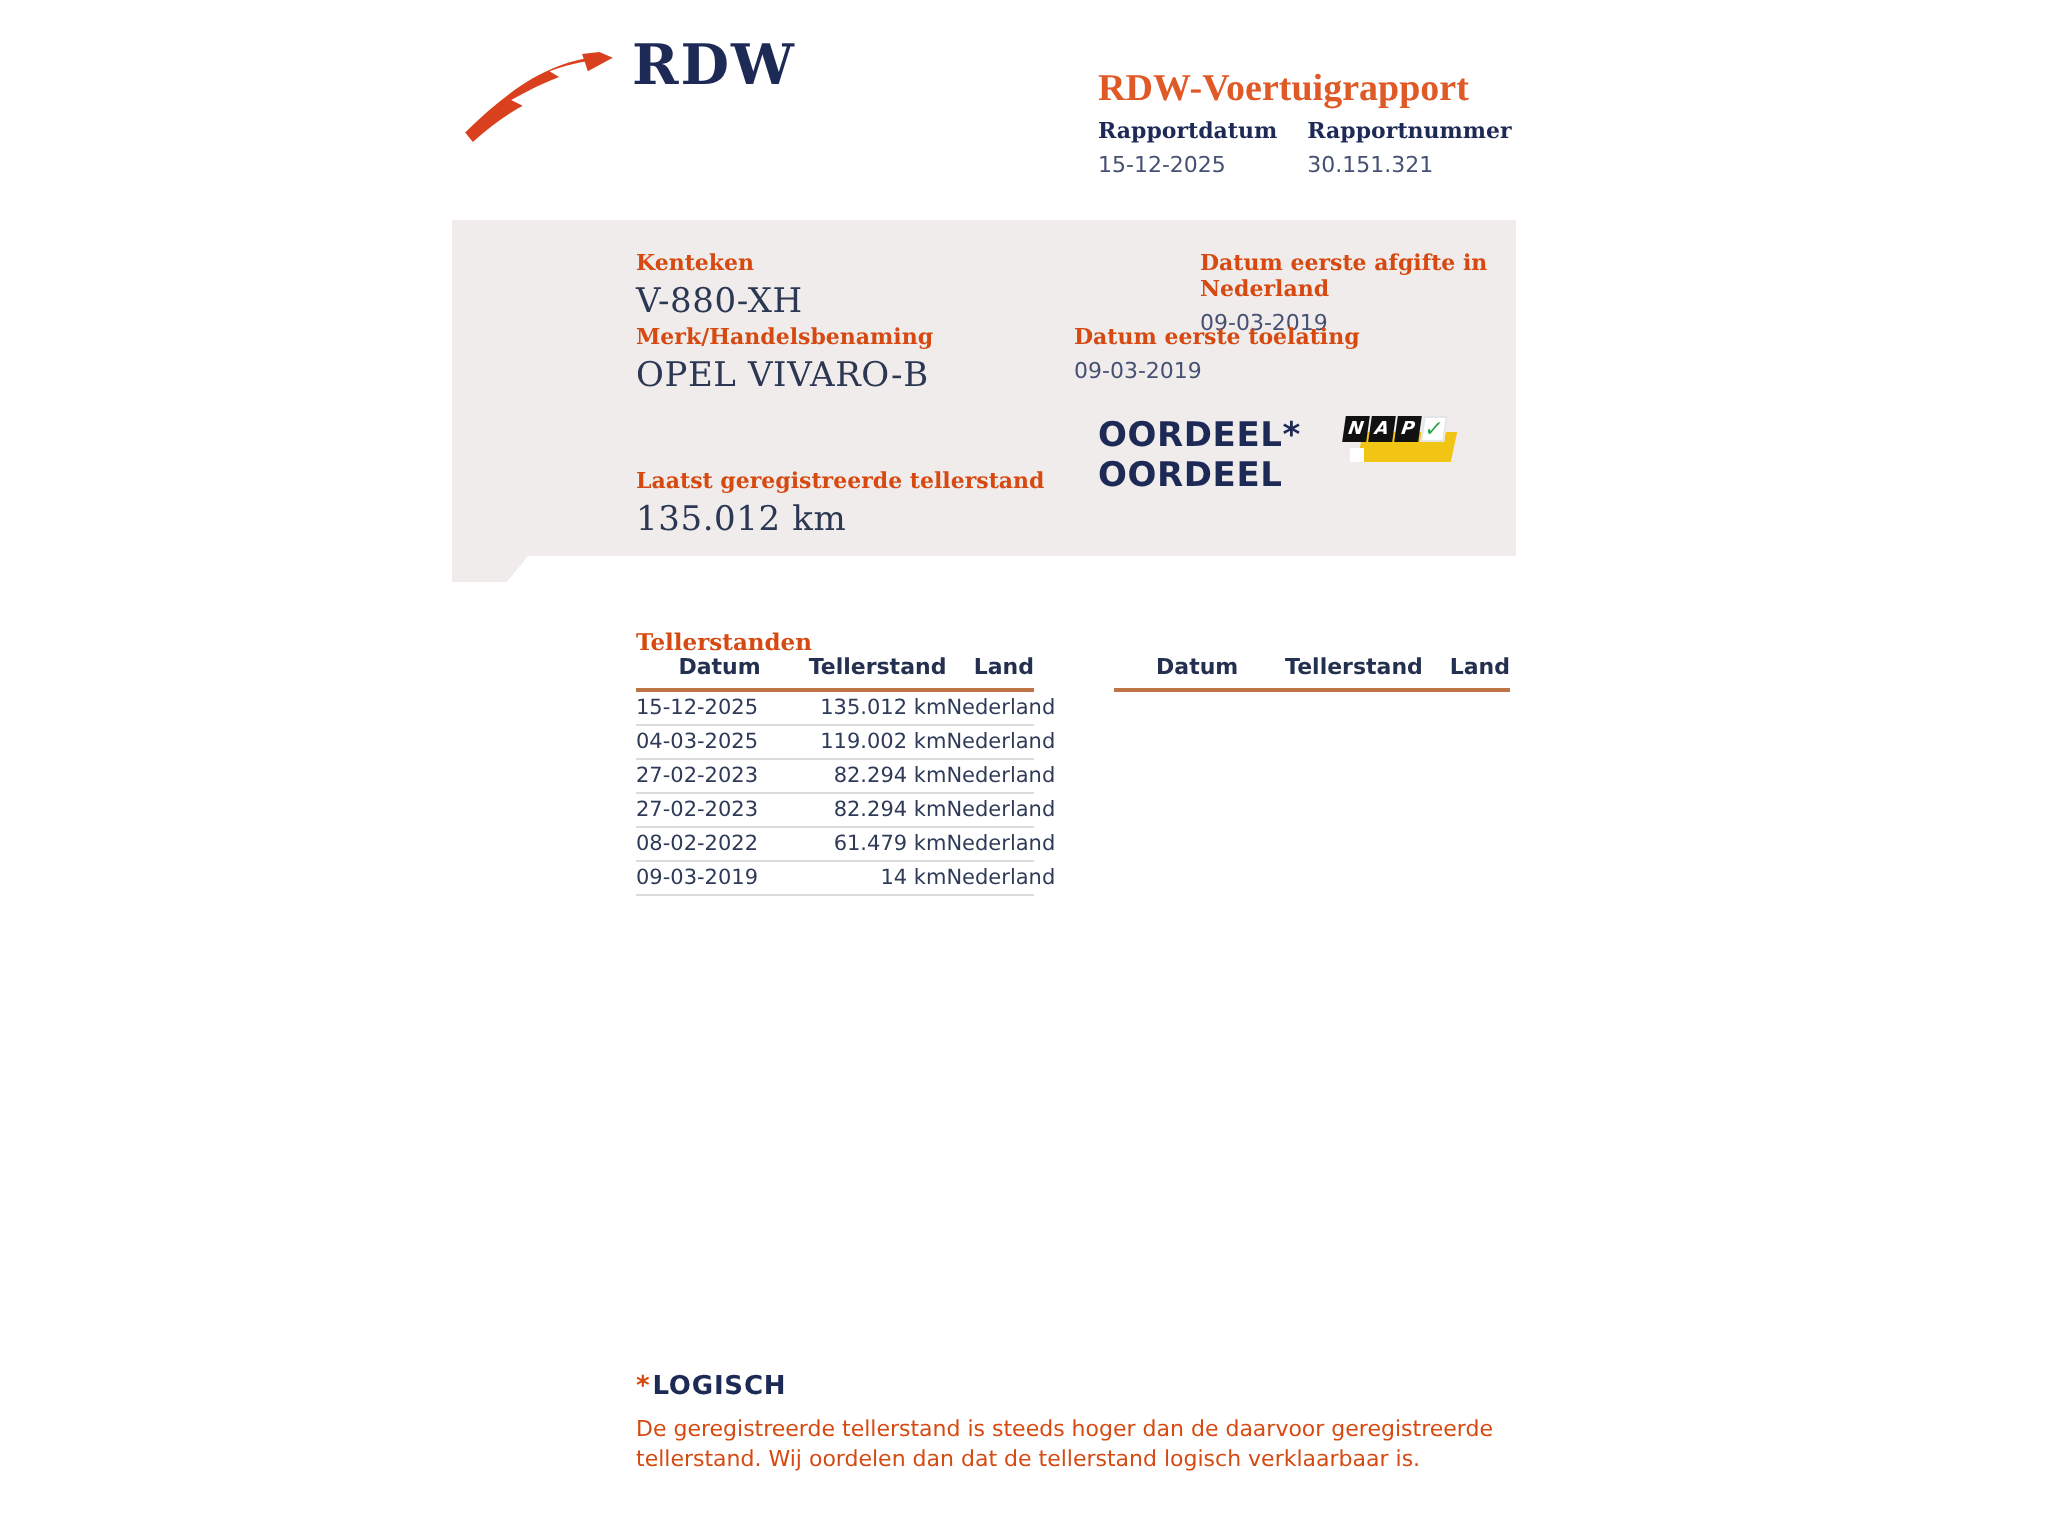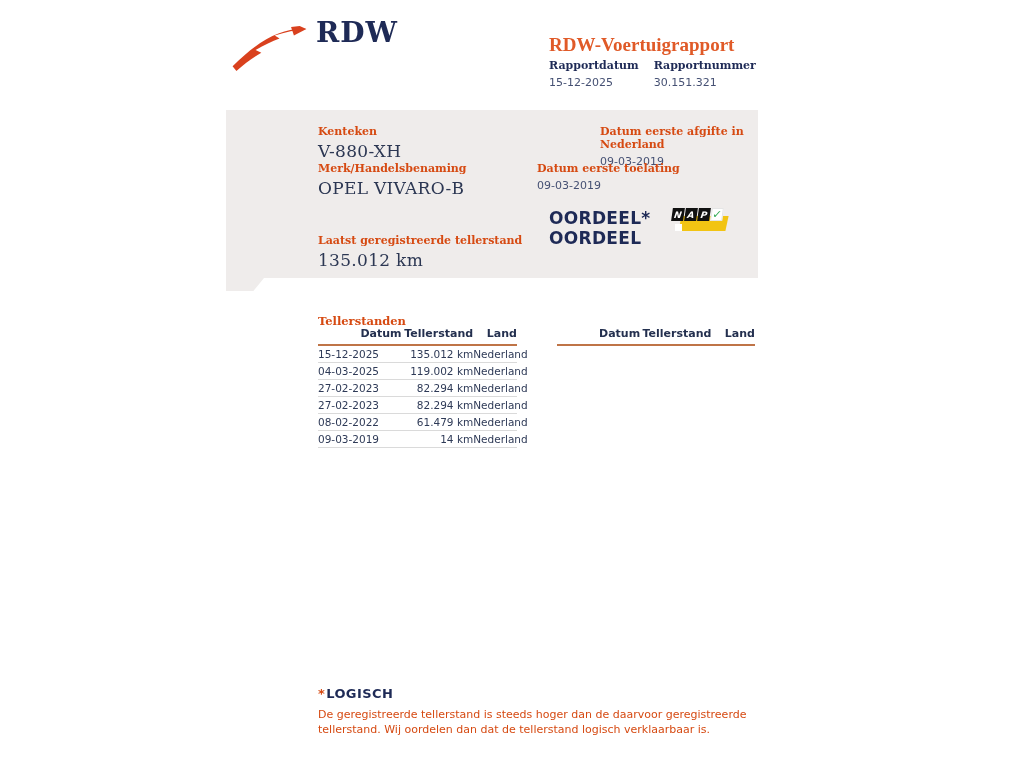--- a/index.html
+++ b/index.html
@@ -54,21 +54,21 @@
   .nap-box.check{background:#ffffff;color:var(--nap-green);font-style:normal;font-size:11px;border:1px solid #e5e5e5;}
 
   
   .tables-heading{position:absolute;left:318px;top:314px;font-family:"DejaVu Serif","Liberation Serif",serif;
     font-size:11.5px;font-weight:bold;color:var(--accent-orange);}
   .km-table{position:absolute;top:327px;width:199px;border-collapse:collapse;table-layout:fixed;}
   .km-table.left{left:318px;}
   .km-table.right{left:557px;width:198px;}
   .km-table th{font-size:11px;font-weight:bold;color:#24304f;padding:0 0 4px 0;
     border-bottom:2px solid var(--table-underline);}
-  .km-table th:nth-child(1){text-align:right;width:42%;margin-top:48px;}
+  .km-table th:nth-child(1){text-align:center;width:42%;margin-top:48px;}
   .km-table th:nth-child(2){text-align:right;width:36%;}
   .km-table th:nth-child(3){text-align:right;width:22%;}
   .km-table td{font-size:10.5px;color:#2e3a57;height:16px;padding:2px 0;border-bottom:1px solid var(--row-border);}
   .km-table td:nth-child(1){text-align:left;}
   .km-table td:nth-child(2){text-align:right;}
   .km-table td:nth-child(3){text-align:right;}
 
   
   .footnote{position:absolute;left:318px;top:686px;width:452px;}
   .footnote-heading{font-size:13px;font-weight:bold;letter-spacing:0.4px;color:var(--navy);}

